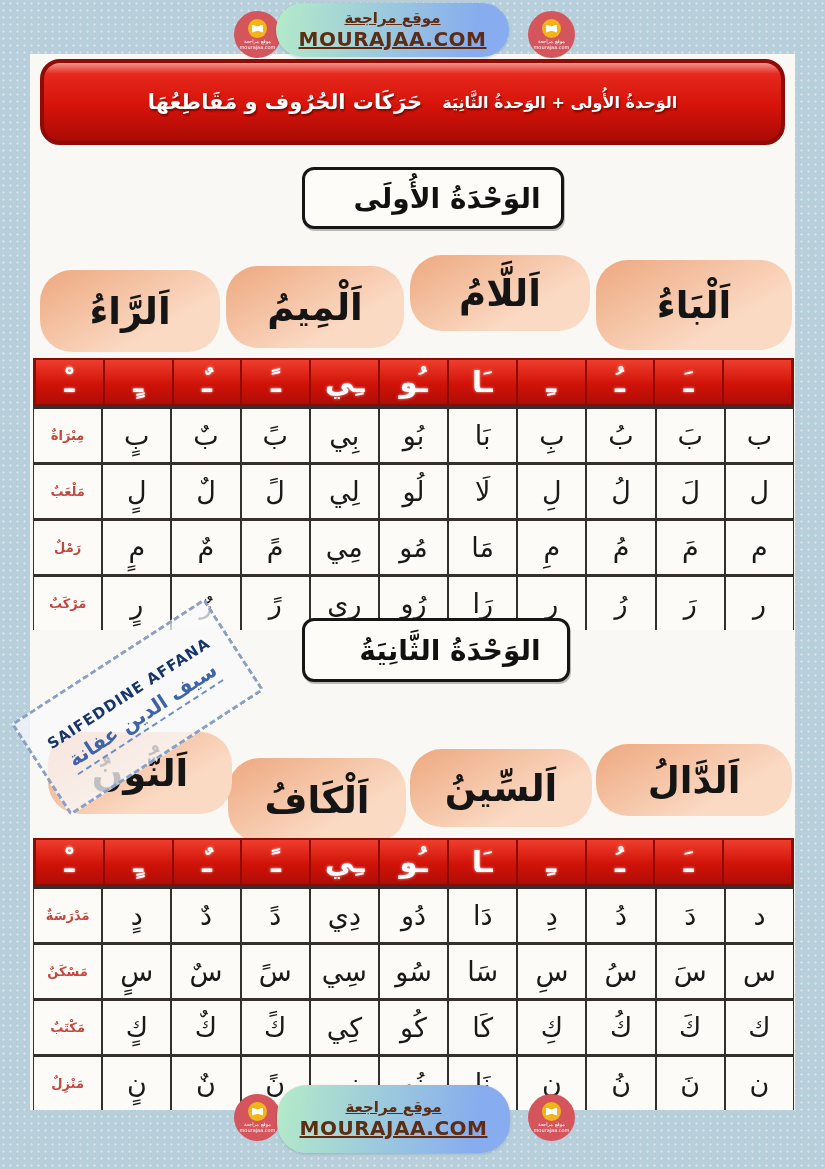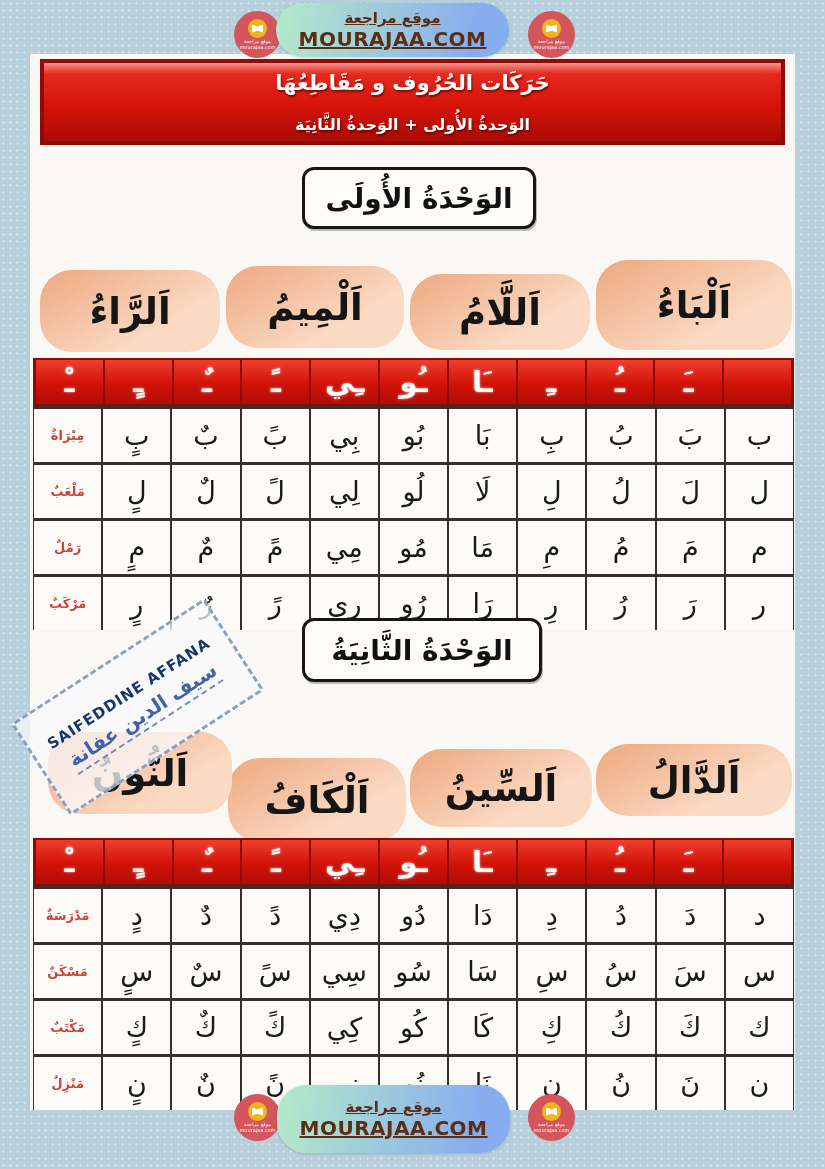--- a/index.html
+++ b/index.html
@@ -33,33 +33,34 @@
   }
   .logo .book{width:19px;height:19px;border-radius:50%;background:var(--logo-yellow,#f2b517);
     display:flex;align-items:center;justify-content:center;}
   .logo .book::before{content:"";width:11px;height:8px;background:#fff;
     clip-path:polygon(0 0,50% 25%,100% 0,100% 100%,50% 78%,0 100%);}
   .logo .t1{font-size:5px;color:#fff;line-height:1;}
   .logo .t2{font-size:5px;color:#fff;line-height:1;text-transform:lowercase;}
   
   .red-header{
     position:absolute;left:40px;top:59px;width:737px;height:78px;z-index:2;
-    border:4px solid #8e0b06;border-radius:0;
+    border:4px solid #8e0b06;border-radius:20px;
     background:linear-gradient(180deg,#f2948d 0%,#e6281d 14%,#d61309 55%,#a90b05 100%);
-    display:flex;flex-direction:column;align-items:center;justify-content:center;gap:20px;
+    display:flex;flex-direction:row;align-items:center;justify-content:center;gap:20px;
     color:#fff;text-align:center;
   }
   .red-header .l1{font-size:21px;font-weight:bold;text-shadow:1px 2px 2px rgba(60,0,0,.6);}
   .red-header .l2{font-size:16px;font-weight:bold;text-shadow:1px 2px 2px rgba(60,0,0,.6);}
   
   .unit-box{
     position:absolute;background:#fdfcf9;border:3px solid #161616;border-radius:12px;z-index:3;
     display:flex;align-items:center;justify-content:center;
     font-size:28px;font-weight:bold;color:#111;
     box-shadow:1px 2px 0 rgba(0,0,0,.25);
+    padding-left:28px;
   }
   .unit-box.u1{left:302px;top:167px;width:228px;height:56px;}
   .unit-box.u2{left:302px;top:618px;width:234px;height:58px;}
   
   .lpill{
     position:absolute;z-index:2;border-radius:32px;
     background:linear-gradient(150deg,var(--peach,#eda87f) 0%,#fbdac4 70%);
     display:flex;align-items:center;justify-content:center;
     font-size:37px;font-weight:bold;color:#151515;
   }
@@ -119,21 +120,21 @@
   <div class="l2">الوَحدةُ الأُولى + الوَحدةُ الثَّانِيَة</div>
 </div>
 
 <div class="unit-box u1">
   <span>الوَحْدَةُ الأُولَى</span>
 </div>
 
 <div class="lpill" style="left:596px;top:260px;width:196px;height:90px;">
   <span>اَلْبَاءُ</span>
 </div>
-<div class="lpill" style="left:410px;top:274px;width:180px;height:76px;">
+<div class="lpill" style="left:410px;top:255px;width:180px;height:76px;">
   <span>اَللَّامُ</span>
 </div>
 <div class="lpill" style="left:226px;top:266px;width:178px;height:82px;">
   <span>اَلْمِيمُ</span>
 </div>
 <div class="lpill" style="left:40px;top:270px;width:180px;height:82px;">
   <span>اَلرَّاءُ</span>
 </div>
 
 <div class="htable t1">

